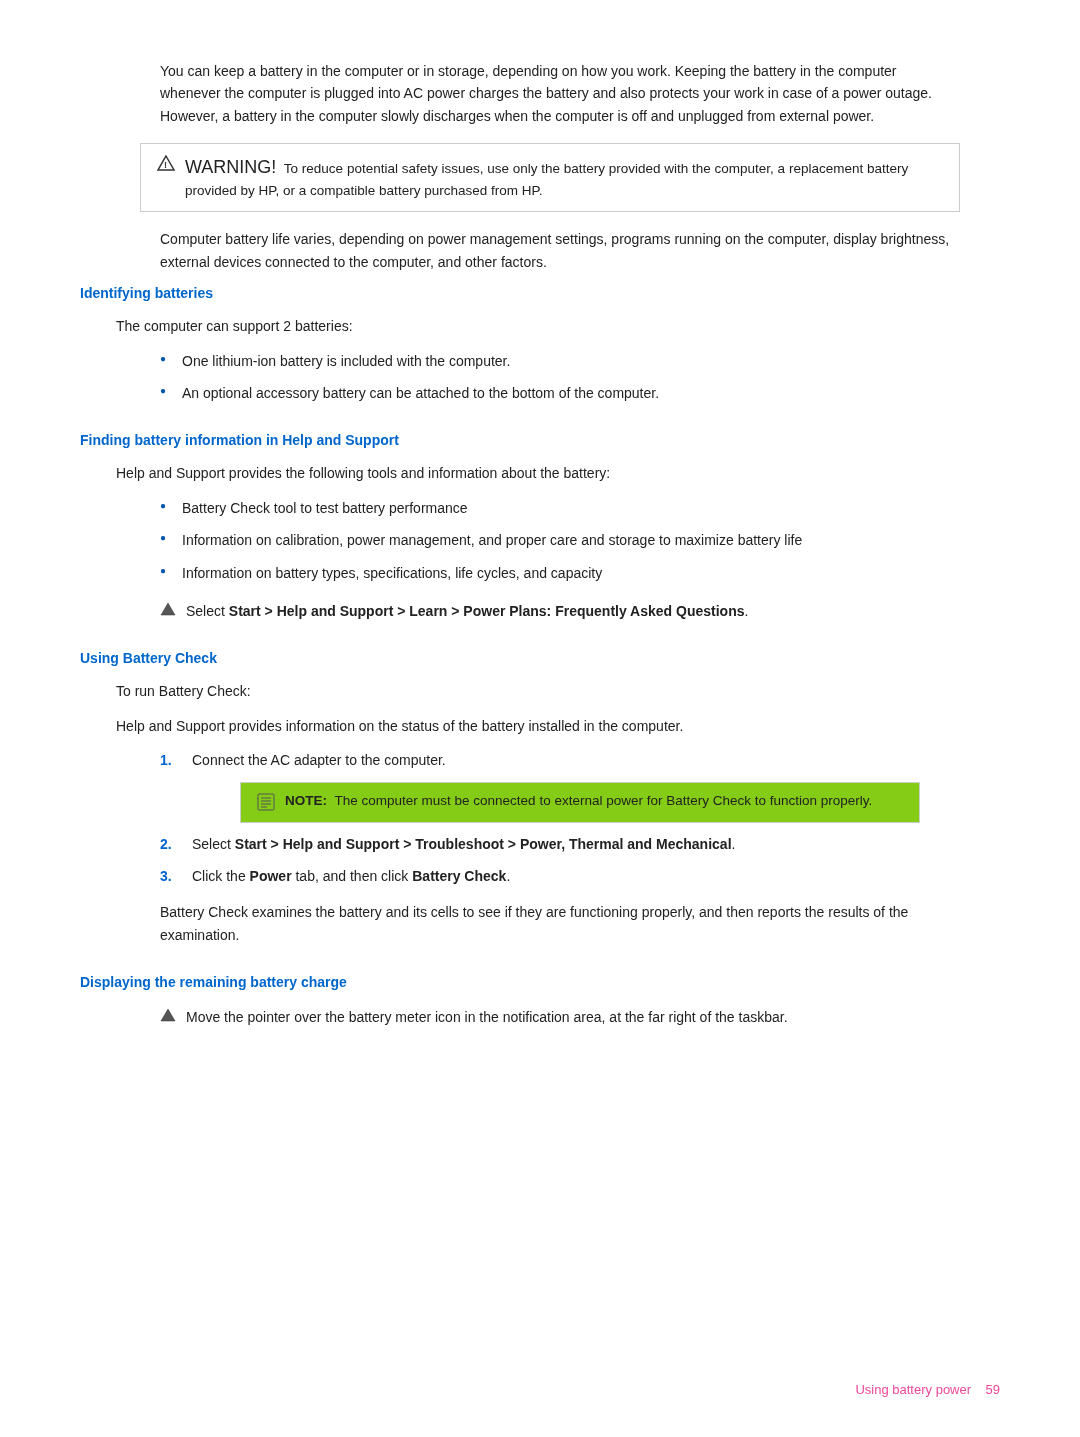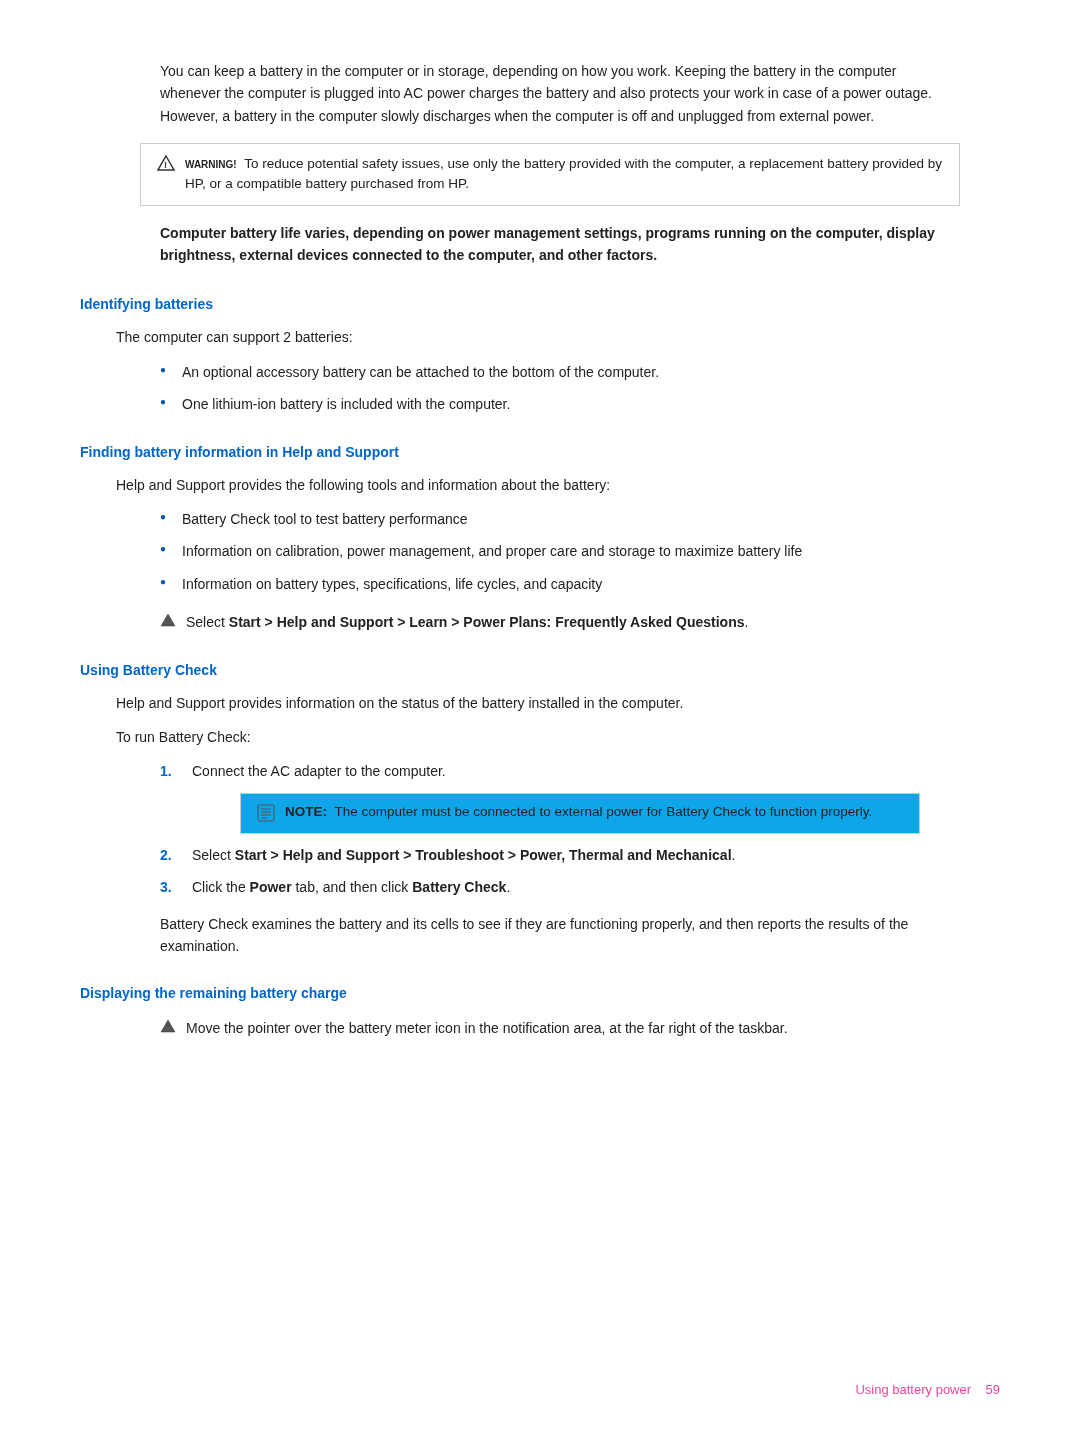--- a/index.html
+++ b/index.html
@@ -43,30 +43,29 @@
       flex-shrink: 0;
       margin-top: 1px;
     }
 
     .warning-text {
       line-height: 1.5;
       font-size: 13.5px;
     }
 
     .warning-label {
-      font-weight: bold;
-      font-size: 10px;
+      font-weight: normal;
+      font-size: 18px;
     }
 
     .battery-life-text {
       margin-left: 80px;
       margin-right: 40px;
       line-height: 1.6;
-      margin-bottom: 30px;
-      font-weight: bold;
+      margin-bottom: 12px;
     }
 
     .section-heading {
       color: #0066cc;
       font-size: 14px;
       font-weight: bold;
       margin-bottom: 14px;
       margin-top: 10px;
     }
 
@@ -147,21 +146,21 @@
 
     .numbered-item .num {
       color: #0066cc;
       font-weight: bold;
       flex-shrink: 0;
       min-width: 20px;
     }
 
     .note-box {
       border: 1px solid #cccccc;
-      background: #0ea5e9;
+      background: #84cc16;
       padding: 8px 16px;
       margin: 10px 0 10px 80px;
       display: flex;
       align-items: flex-start;
       gap: 10px;
       margin-right: 40px;
     }
 
     .note-icon {
       flex-shrink: 0;
@@ -216,22 +215,22 @@
       <span class="warning-label">WARNING!</span>&nbsp;&nbsp;<span>To reduce potential safety issues, use only the battery provided with the computer, a replacement battery provided by HP, or a compatible battery purchased from HP.</span>
     </span>
   </div>
 
   <p class="battery-life-text">Computer battery life varies, depending on power management settings, programs running on the computer, display brightness, external devices connected to the computer, and other factors.</p>
 
   <div class="section-block">
     <h2 class="section-heading">Identifying batteries</h2>
     <p class="section-intro">The computer can support 2 batteries:</p>
     <ul class="bullet-list">
+      <li>One lithium-ion battery is included with the computer.</li>
       <li>An optional accessory battery can be attached to the bottom of the computer.</li>
-      <li>One lithium-ion battery is included with the computer.</li>
     </ul>
   </div>
 
   <div class="section-block">
     <h2 class="section-heading">Finding battery information in Help and Support</h2>
     <p class="section-intro">Help and Support provides the following tools and information about the battery:</p>
     <ul class="bullet-list">
       <li>Battery Check tool to test battery performance</li>
       <li>Information on calibration, power management, and proper care and storage to maximize battery life</li>
       <li>Information on battery types, specifications, life cycles, and capacity</li>
@@ -243,22 +242,22 @@
         </svg>
       </span>
       <span>
         <span>Select </span><strong>Start &gt; Help and Support &gt; Learn &gt; Power Plans: Frequently Asked Questions</strong><span>.</span>
       </span>
     </div>
   </div>
 
   <div class="section-block">
     <h2 class="section-heading">Using Battery Check</h2>
+    <p class="section-intro">To run Battery Check:</p>
     <p class="section-intro">Help and Support provides information on the status of the battery installed in the computer.</p>
-    <p class="section-intro">To run Battery Check:</p>
 
     <div class="numbered-list">
 
       <div class="numbered-item">
         <span class="num">1.</span>
         <span>Connect the AC adapter to the computer.</span>
       </div>
 
       <div class="note-box">
         <span class="note-icon">

